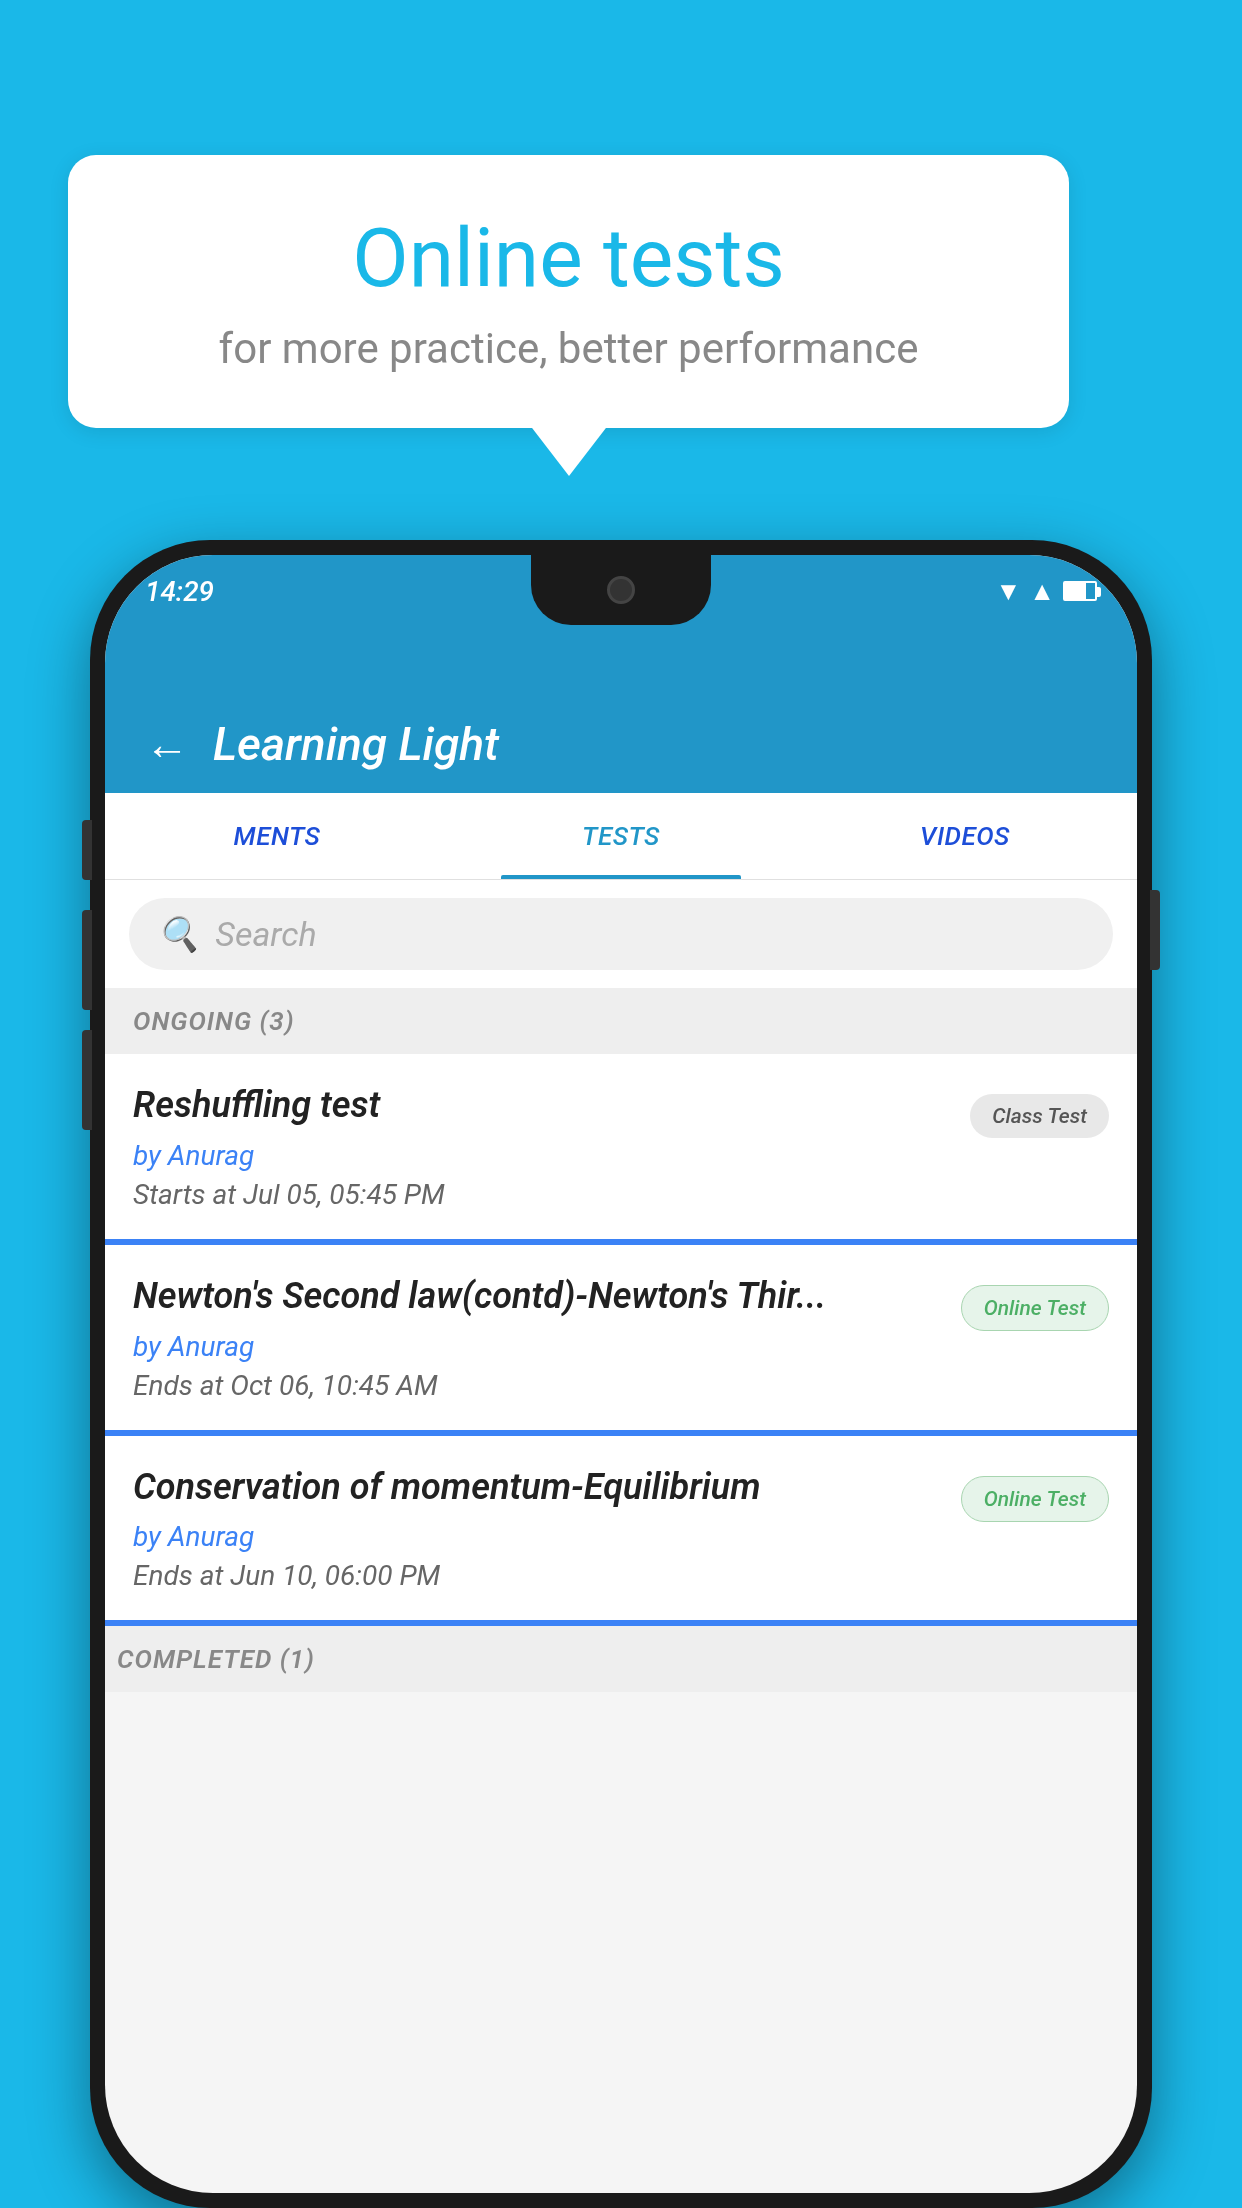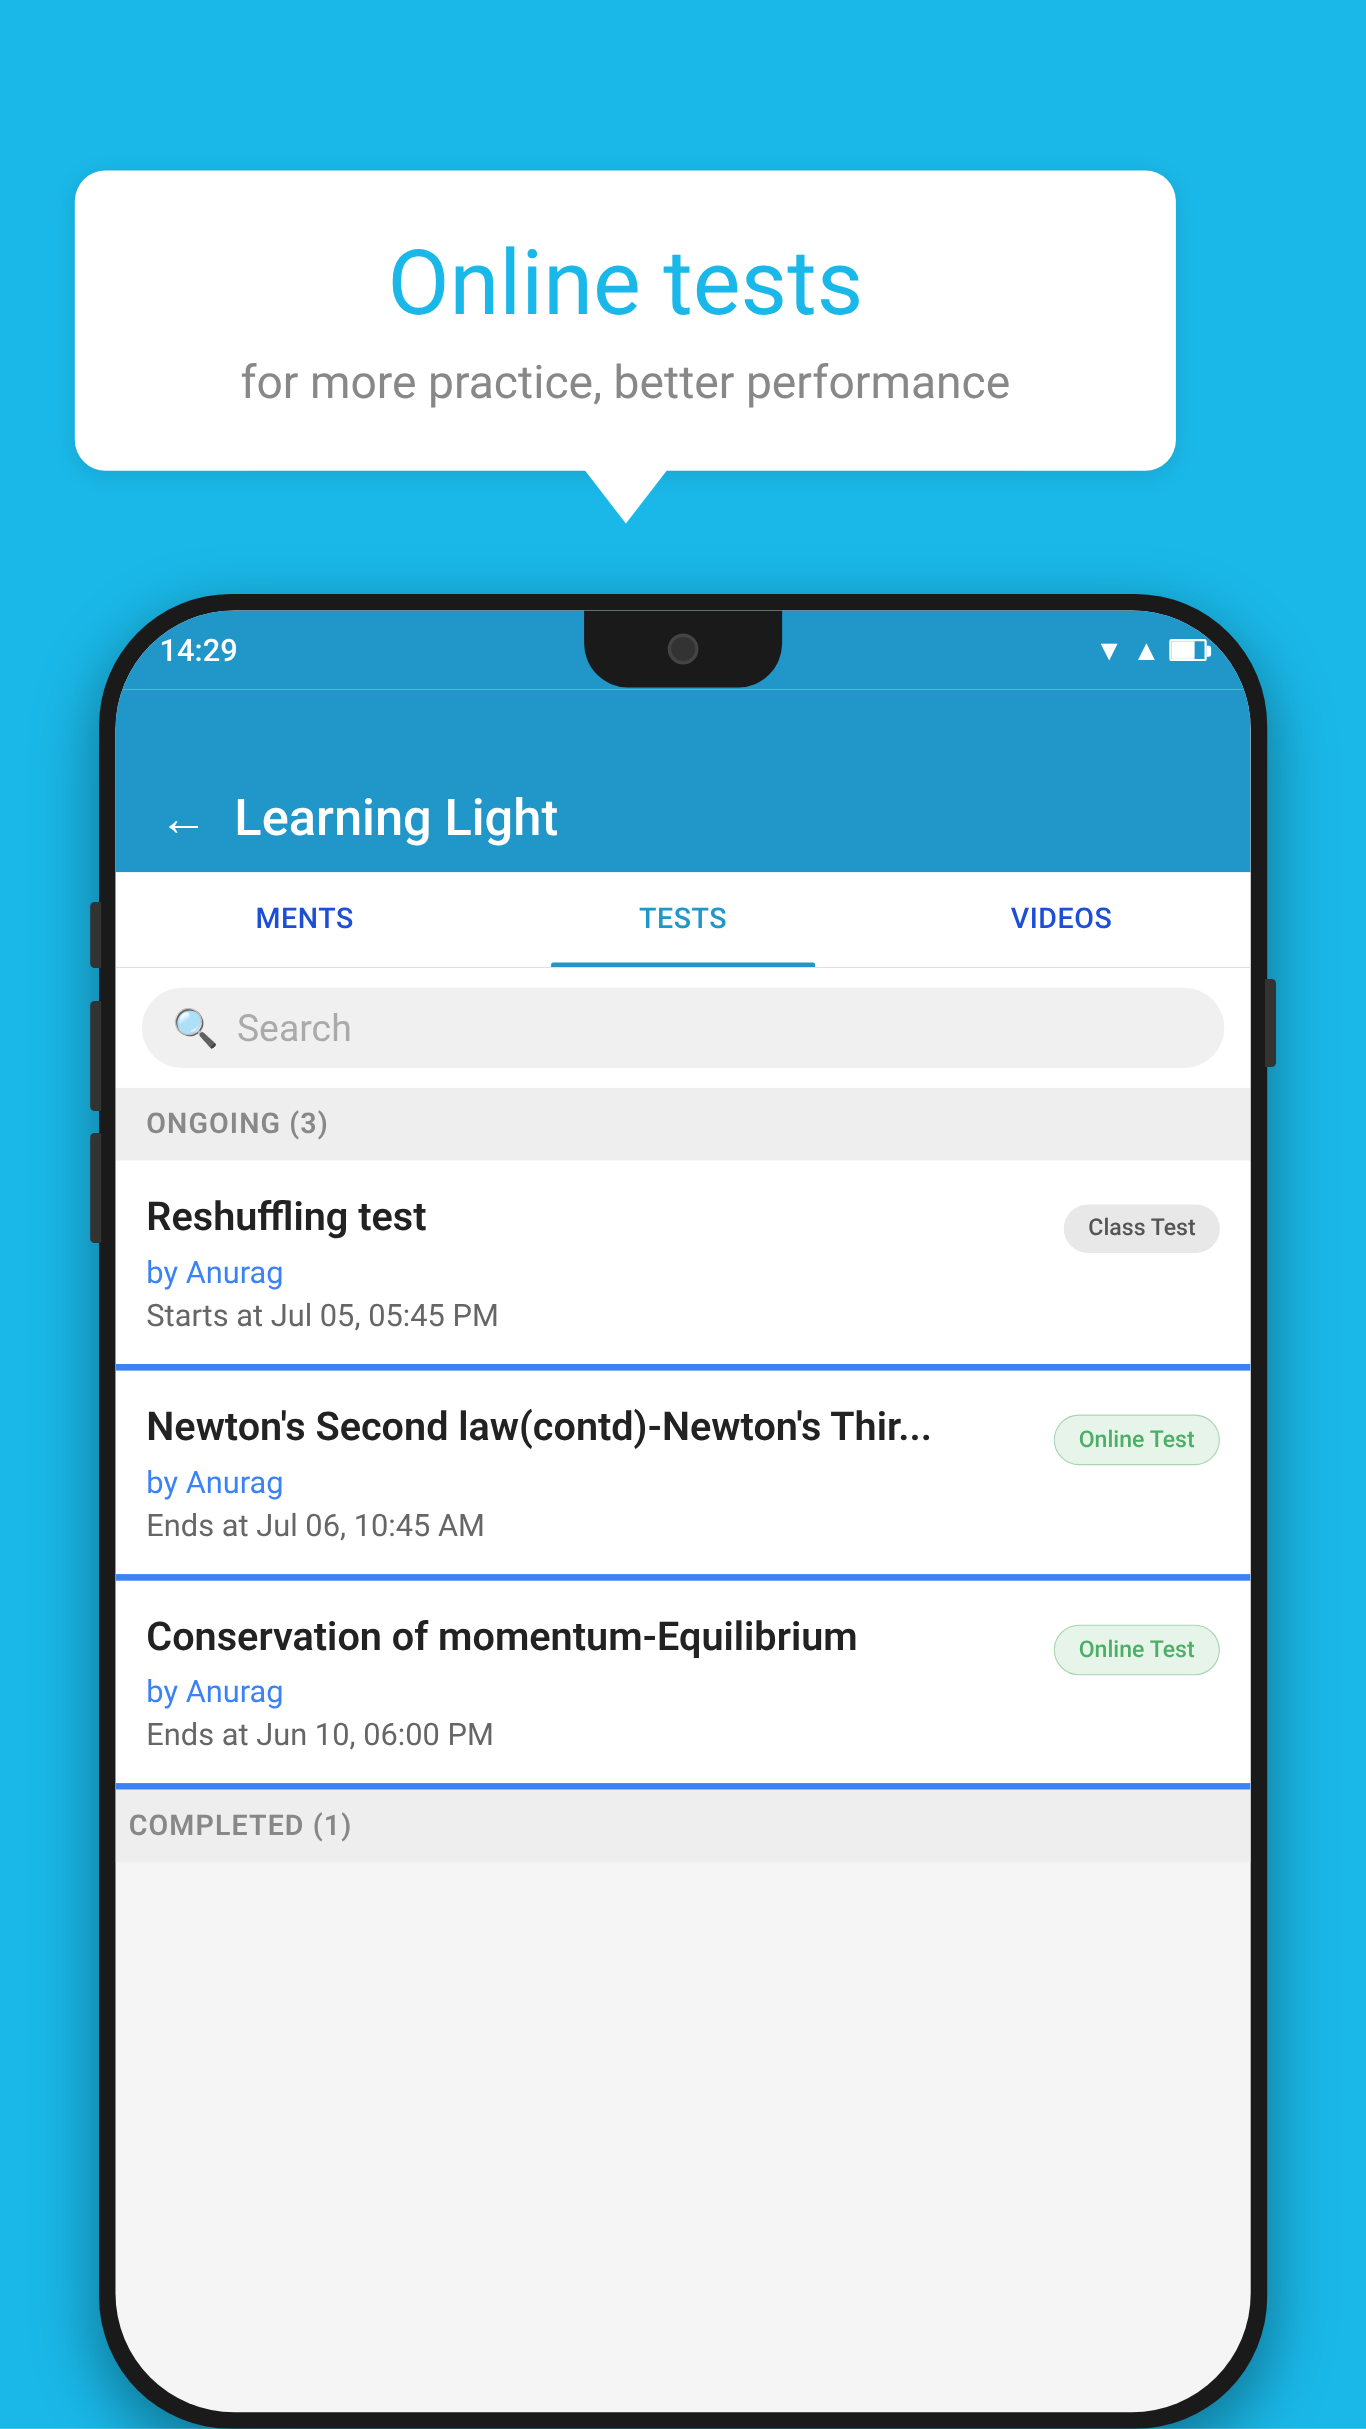--- a/index.html
+++ b/index.html
@@ -59,20 +59,21 @@
     
     .phone-outer {
       position: absolute;
       top: 540px;
       left: 90px;
       width: 1062px;
       height: 1668px;
       background: #1a1a1a;
       border-radius: 120px;
       box-shadow: 0 20px 60px rgba(0,0,0,0.4);
+      font-style: italic;
     }
 
     
     .phone-status-bar {
       position: absolute;
       top: 22px;
       left: 50px;
       right: 50px;
       height: 52px;
       display: flex;
@@ -405,21 +406,21 @@
             </div>
           </div>
           <div class="test-badge badge-class">Class Test</div>
         </div>
 
         <div class="test-item">
           <div class="test-info">
             <div class="test-name">Newton's Second law(contd)-Newton's Thir...</div>
             <div class="test-author">by Anurag</div>
             <div class="test-time">
-              <span>Ends at</span>&nbsp;<span>Jul 06, 10:45 AM</span>
+              <span>Ends at</span>&nbsp;<span>Oct 06, 10:45 AM</span>
             </div>
           </div>
           <div class="test-badge badge-online">Online Test</div>
         </div>
 
         <div class="test-item">
           <div class="test-info">
             <div class="test-name">Conservation of momentum-Equilibrium</div>
             <div class="test-author">by Anurag</div>
             <div class="test-time">

